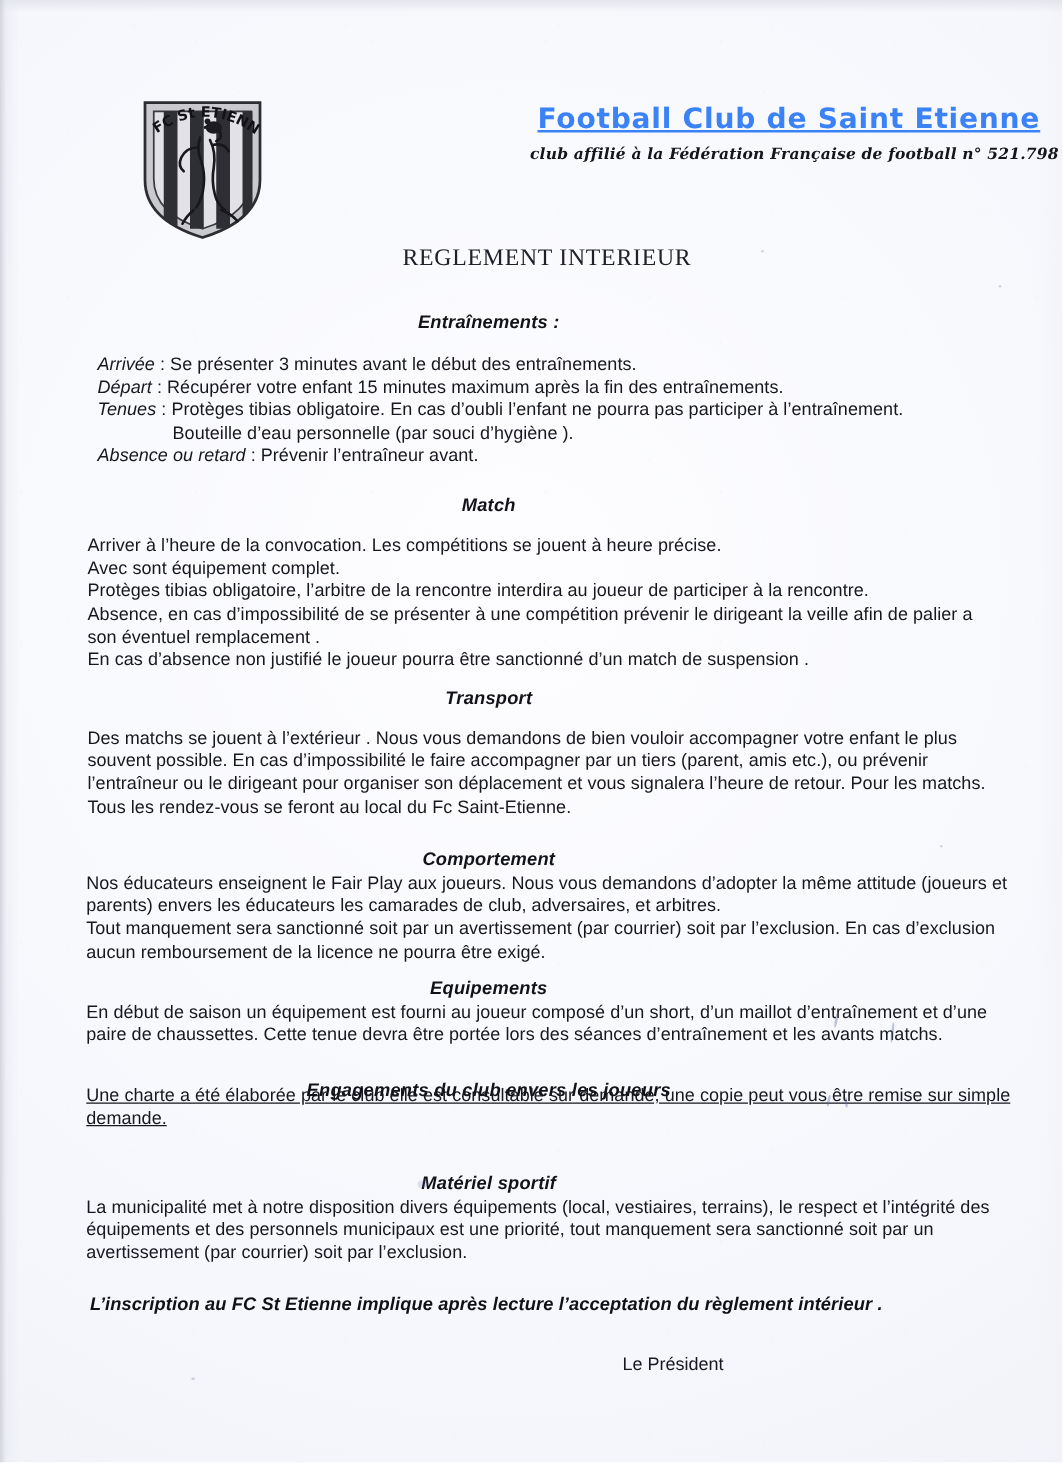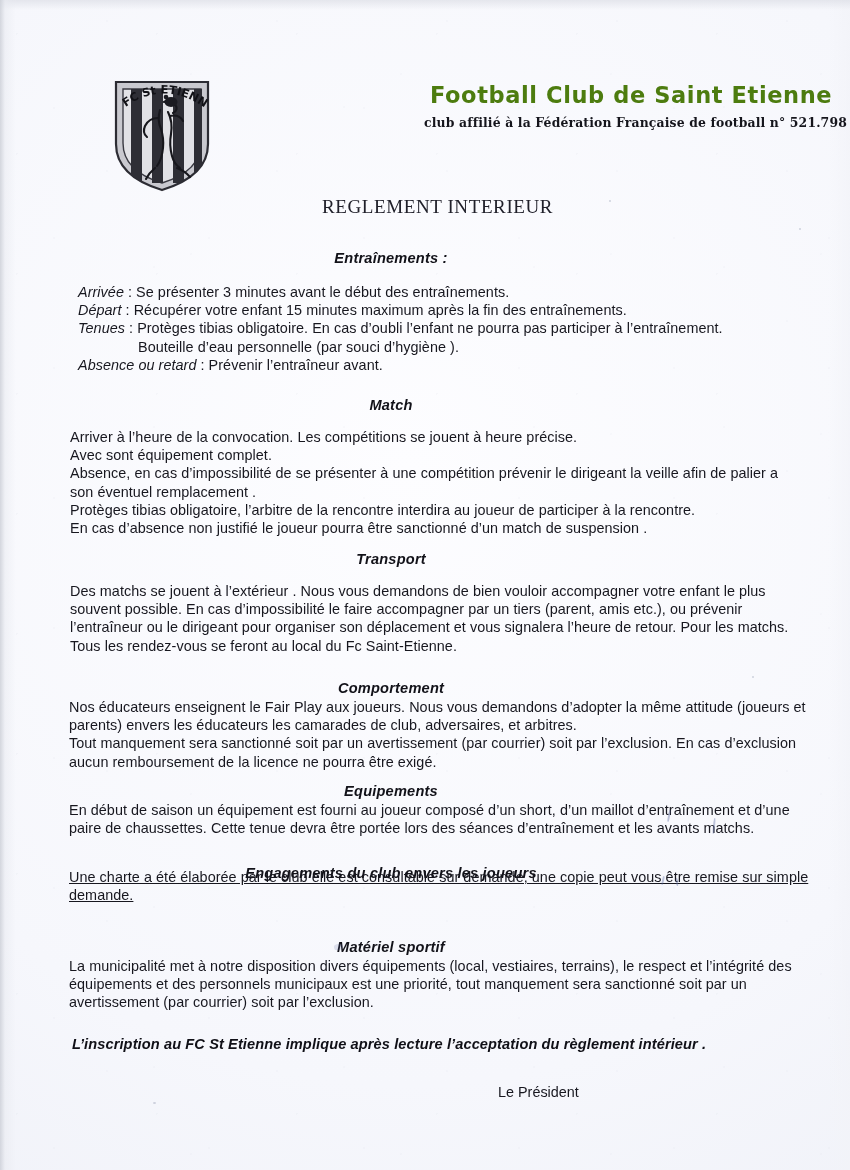--- a/index.html
+++ b/index.html
@@ -57,30 +57,32 @@
   .club-title {
     position: absolute;
     left: 430px;
     top: 82px;
     width: 372px;
     text-align: center;
     font-family: "DejaVu Sans", sans-serif;
     font-weight: 700;
     font-size: 22.5px;
     letter-spacing: 0.6px;
-    color: #4d7c0f;
-    white-space: nowrap;
+    color: #3b82f6;
+    white-space: nowrap;
+    text-decoration: underline;
   }
   .club-sub {
     position: absolute;
     left: 424px;
     top: 115px;
     width: 378px;
     text-align: center;
     font-family: "DejaVu Serif", serif;
+    font-style: italic;
     font-weight: 700;
     font-size: 12.4px;
     letter-spacing: 0.15px;
     color: #15151c;
     white-space: nowrap;
   }
 
   .doc-title {
     position: absolute;
     left: 322px;
@@ -237,22 +239,22 @@
             <span class="lbl">Absence ou retard</span><span> : Prévenir l’entraîneur avant.</span>
           </p>
         </div>
       </div>
 
       <div class="section" style="top:397px;">
         <div class="sec-head">Match</div>
         <div class="sec-body" style="position:absolute; left:70px; top:31px; width:735px;">
           <p>Arriver à l’heure de la convocation. Les compétitions se jouent à heure précise.</p>
           <p>Avec sont équipement complet.</p>
+          <p>Protèges tibias obligatoire, l’arbitre de la rencontre interdira au joueur de participer à la rencontre.</p>
           <p>Absence,  en cas d’impossibilité de se présenter à une compétition  prévenir le dirigeant la veille afin de palier a son éventuel remplacement .</p>
-          <p>Protèges tibias obligatoire, l’arbitre de la rencontre interdira au joueur de participer à la rencontre.</p>
           <p>En cas d’absence non justifié le joueur pourra être sanctionné d’un match de suspension .</p>
         </div>
       </div>
 
       <div class="section" style="top:551px;">
         <div class="sec-head">Transport</div>
         <div class="sec-body" style="position:absolute; left:70px; top:31px; width:737px;">
           <p>Des matchs se jouent à l’extérieur . Nous vous demandons de bien vouloir accompagner votre enfant le plus souvent possible. En cas d’impossibilité le faire accompagner par un tiers (parent, amis etc.), ou prévenir l’entraîneur ou le dirigeant pour organiser son déplacement et vous signalera l’heure de retour. Pour les matchs. Tous les rendez-vous se feront au local du Fc Saint-Etienne.</p>
         </div>
       </div>

